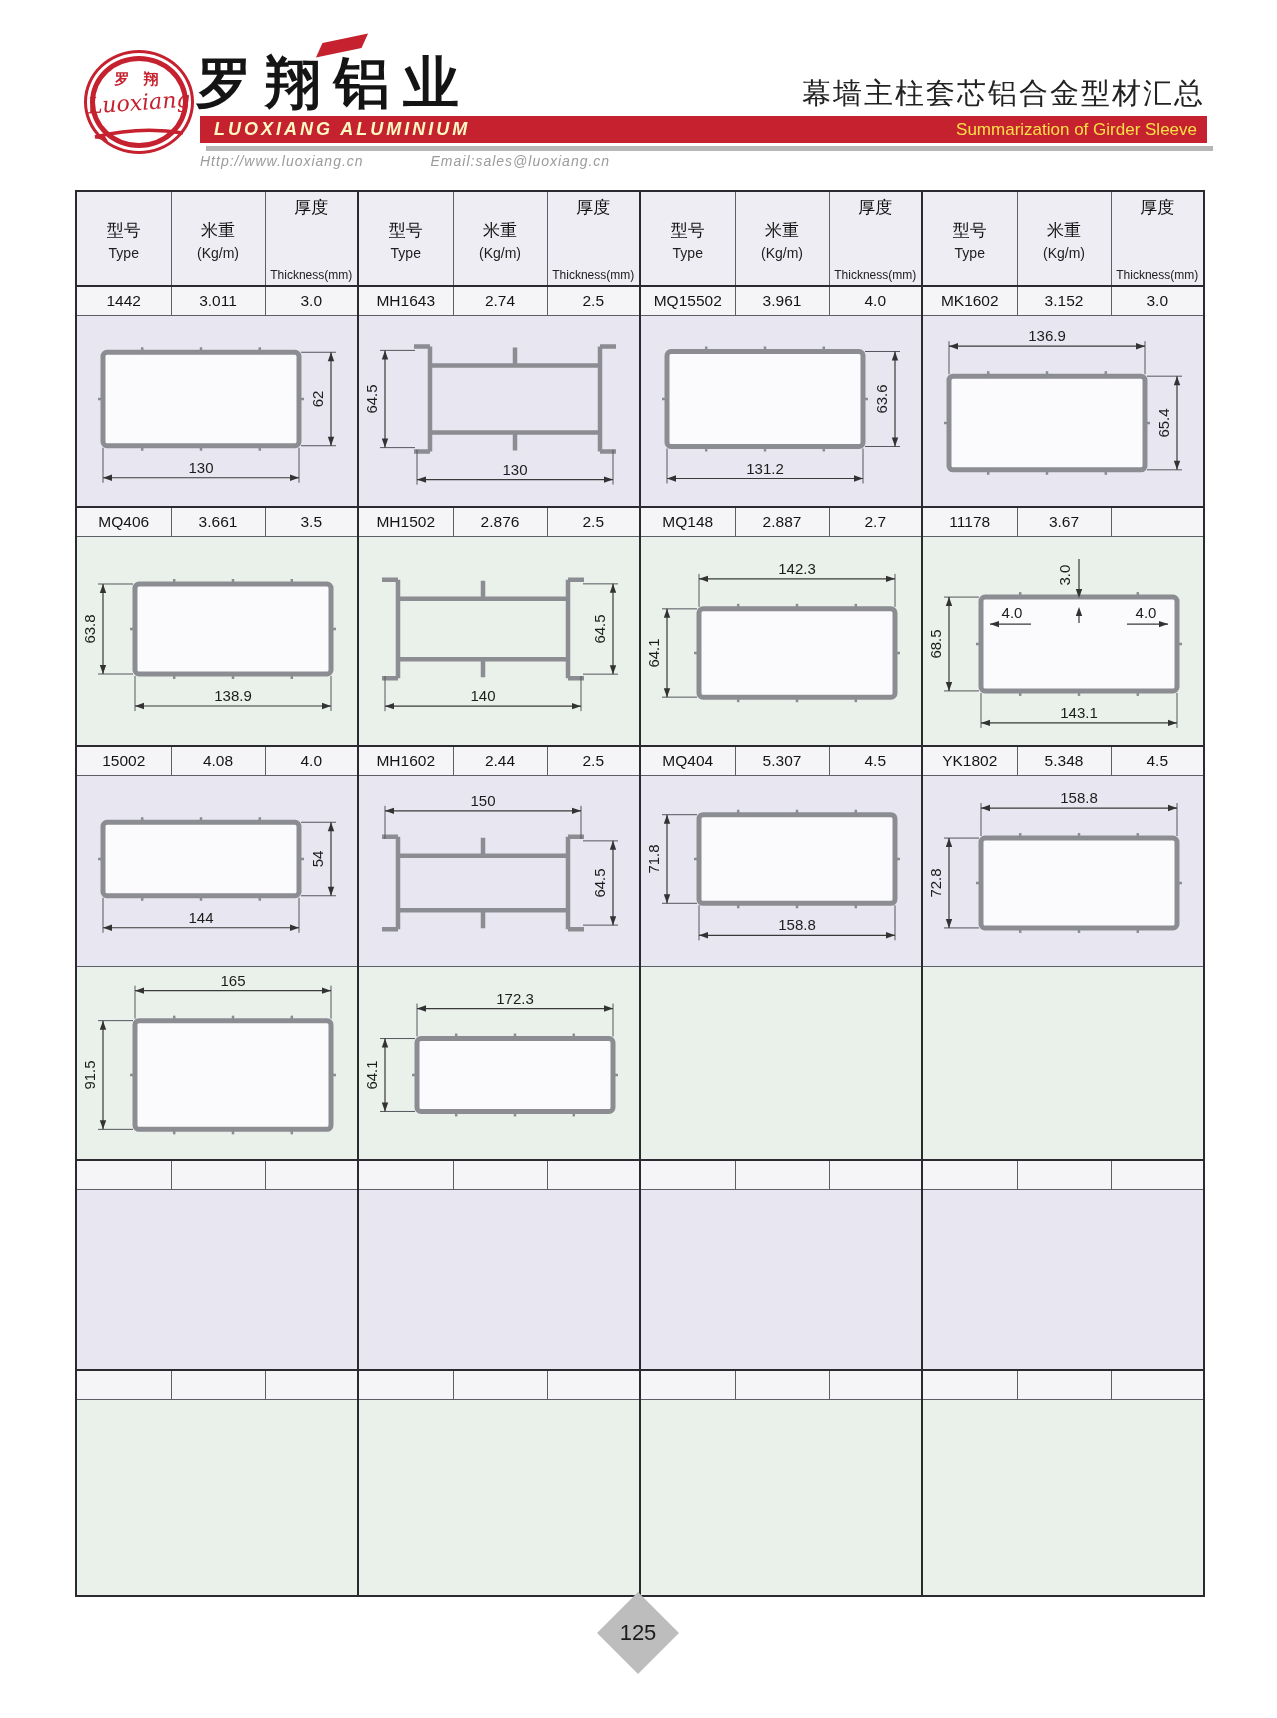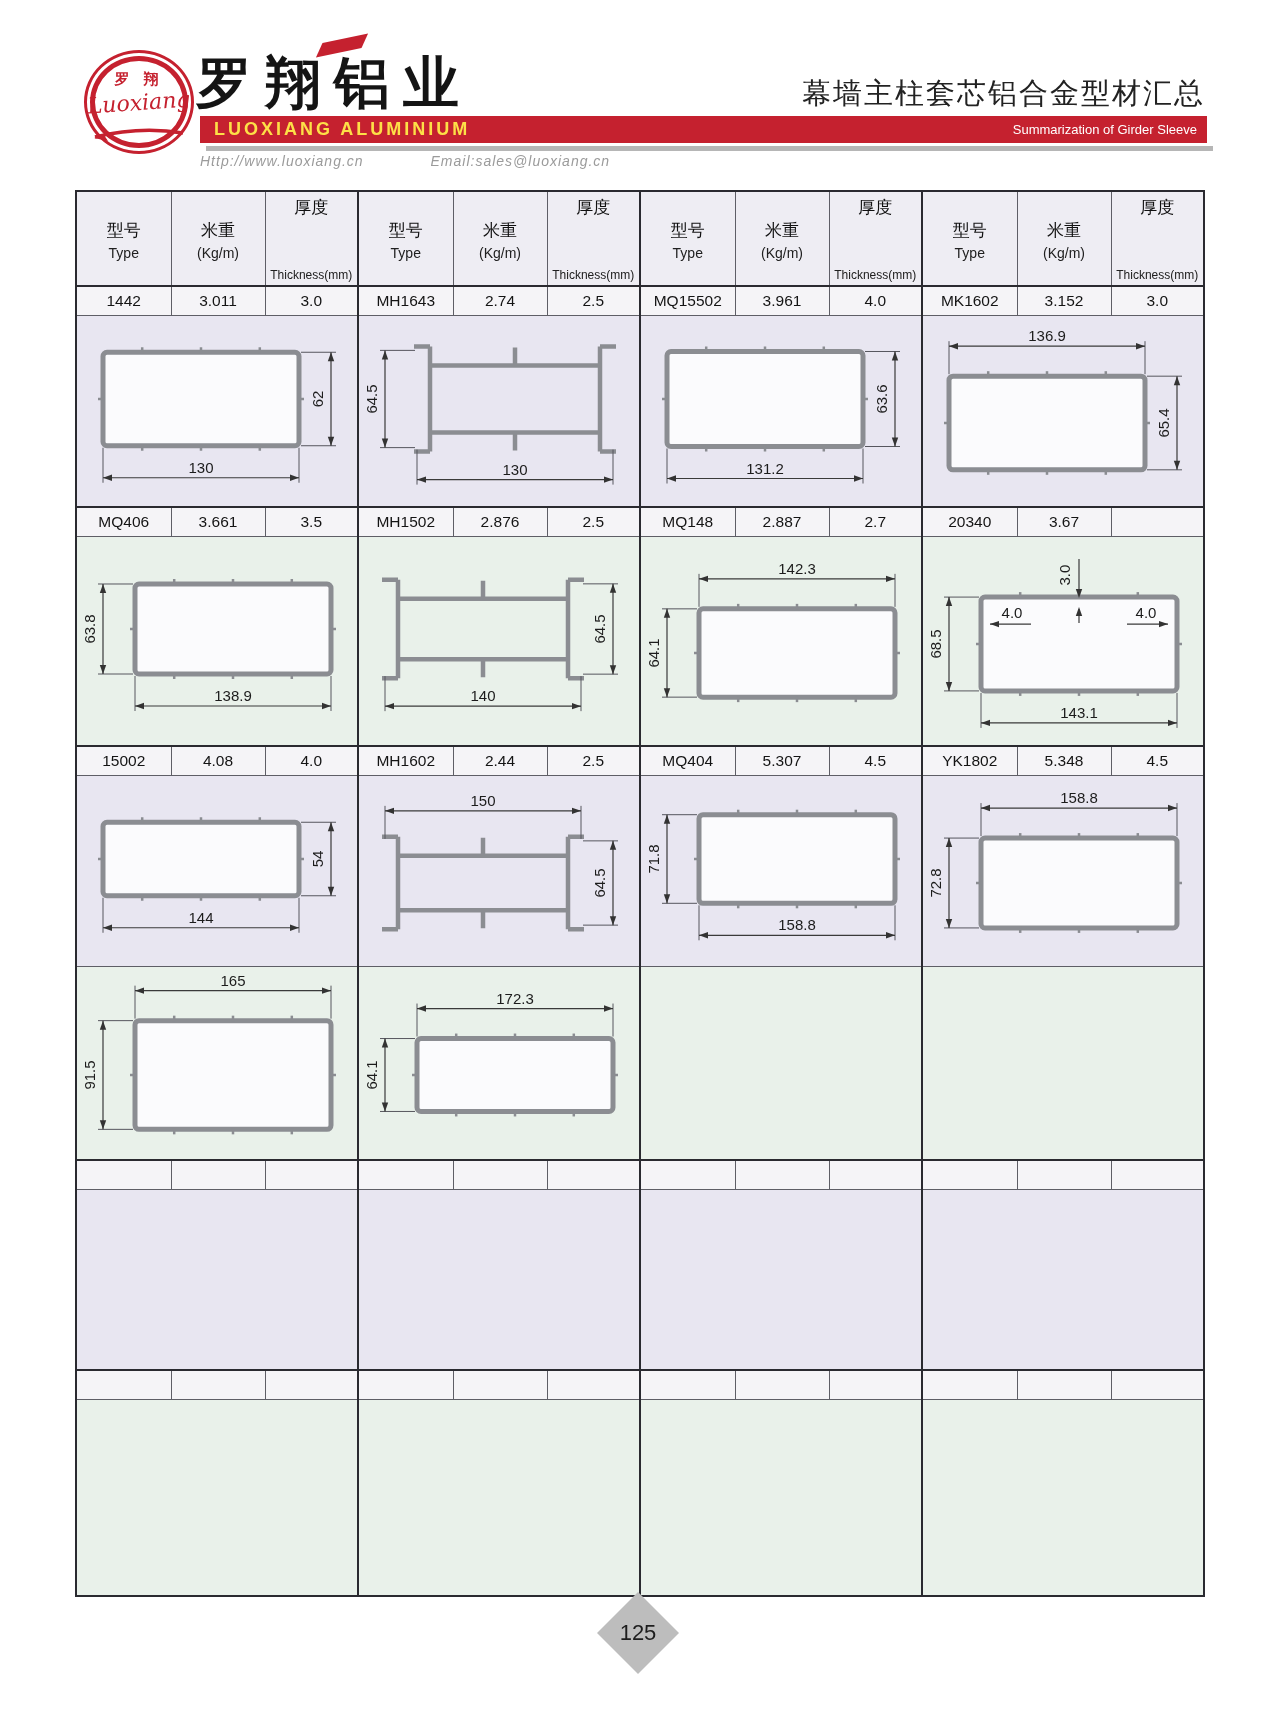--- a/index.html
+++ b/index.html
@@ -19,22 +19,22 @@
   .company-cn{position:absolute;left:196px;top:46px;font-size:56px;font-weight:bold;
            color:#141414;letter-spacing:13px;white-space:nowrap;}
   .title-accent{position:absolute;left:322px;top:38px;width:40px;height:15px;background:#c5212f;
            transform:skewX(-35deg) rotate(-14deg);}
   .title-cn{position:absolute;right:72px;top:74px;font-size:29px;color:#222;
            letter-spacing:2px;font-weight:500;white-space:nowrap;}
 
   .red-bar{position:absolute;left:200px;top:116px;right:70px;height:27px;background:#c5212f;
            display:flex;justify-content:space-between;align-items:center;
            padding:0 10px 0 14px;box-sizing:border-box;}
-  .company-en{color:#fde047;font-weight:bold;font-size:18px;letter-spacing:3px;}
-  .title-en{color:#ffffff;font-size:13px;}
+  .company-en{color:#fef9c3;font-weight:bold;font-size:18px;letter-spacing:3px;font-style:italic;}
+  .title-en{color:#fde047;font-size:17px;}
   .gray-bar{position:absolute;left:206px;top:146px;right:64px;height:5px;background:#b6b6b6;}
   .contact{position:absolute;left:200px;top:153px;font-size:14px;color:#9b9b9b;letter-spacing:1px;}
   .contact span{margin-right:62px;font-style:italic;}
 
   
   .cat-table{position:absolute;left:75px;top:190px;width:1130px;border-collapse:collapse;
            table-layout:fixed;border:2px solid #2a2a30;}
   .cat-table th,.cat-table td{border:1px solid #5e5e66;padding:0;margin:0;}
   .gs{border-left:2px solid #2a2a30 !important;}
   .head-row th{height:56px;background:#eeedf3;font-weight:normal;text-align:center;}
@@ -266,21 +266,21 @@
     <tr class="data-row band-g">
       <td class="gs"><span>MQ406</span></td>
       <td><span>3.661</span></td>
       <td><span>3.5</span></td>
       <td class="gs"><span>MH1502</span></td>
       <td><span>2.876</span></td>
       <td><span>2.5</span></td>
       <td class="gs"><span>MQ148</span></td>
       <td><span>2.887</span></td>
       <td><span>2.7</span></td>
-      <td class="gs"><span>20340</span></td>
+      <td class="gs"><span>11178</span></td>
       <td><span>3.67</span></td>
       <td><span></span></td>
     </tr>
     <tr class="draw-row band-g h1">
       <td class="draw gs" colspan="3">
             <svg class="prof" viewBox="0 0 280 208">
               <rect x="58" y="46.98632109431246" width="196" height="90.02735781137508" rx="4" fill="#fbfbfd" stroke="#8b8d92" stroke-width="5"></rect>
               <line x1="97.2" y1="41.98632109431246" x2="97.2" y2="47.98632109431246" stroke="#8b8d92" stroke-width="2.5"></line>
               <line x1="97.2" y1="136.01367890568753" x2="97.2" y2="142.01367890568753" stroke="#8b8d92" stroke-width="2.5"></line>
               <line x1="156" y1="41.98632109431246" x2="156" y2="47.98632109431246" stroke="#8b8d92" stroke-width="2.5"></line>

